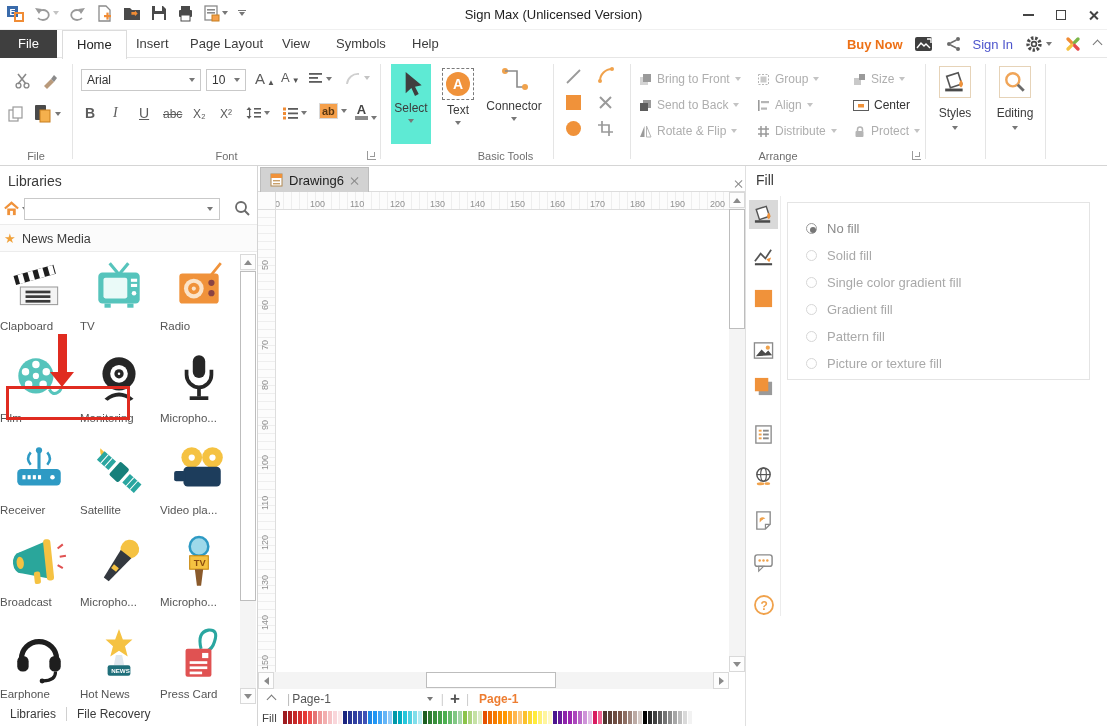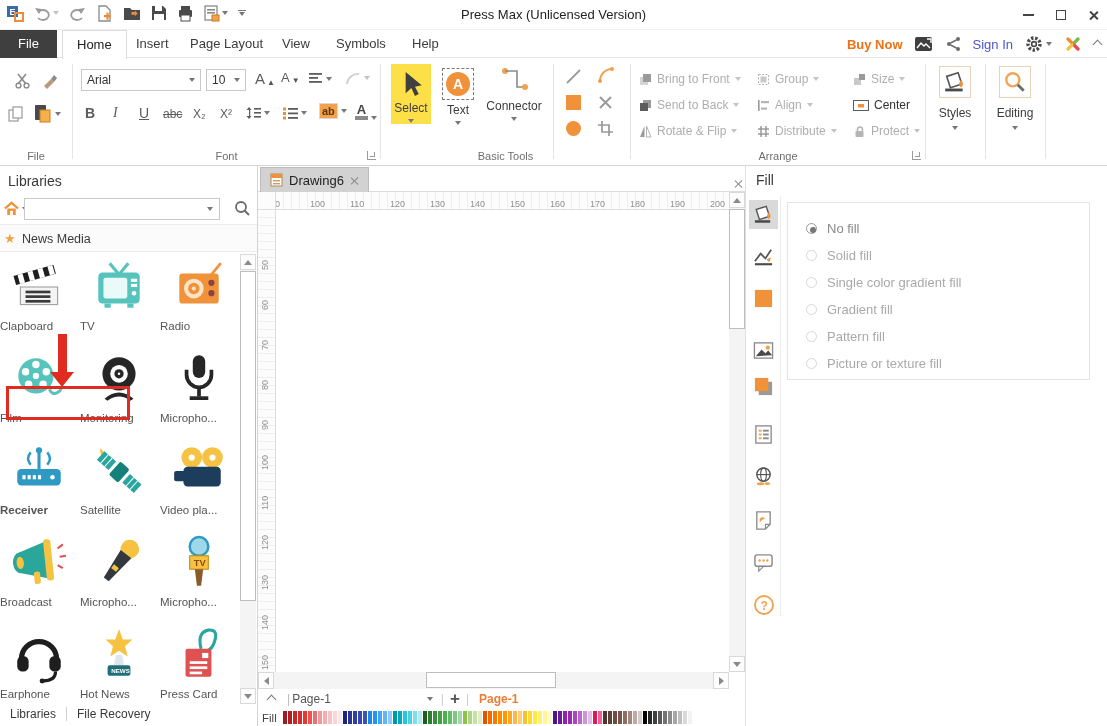--- a/index.html
+++ b/index.html
@@ -180,21 +180,21 @@
           </svg>
         <span class="car"></span>
       </span>
       <span class="qbtn">
         <span style="display:flex;flex-direction:column;align-items:center;gap:1px;">
             <span style="width:8px;height:1.5px;background:#777;"></span>
             <span class="car"></span>
           </span>
       </span>
     </div>
-    <div class="wtitle">Press Max (Unlicensed Version)</div>
+    <div class="wtitle">Sign Max (Unlicensed Version)</div>
     <div class="winctl">
       <span class="win-min"></span>
       <span class="win-max"></span>
       <span class="win-close"></span>
     </div>
   </div>
 
   <div class="menubar">
     <div class="mtab file">File</div>
     <div class="mtab active" style="left:62px;">Home</div>
@@ -345,21 +345,21 @@
             <span style="width:13px;height:3.5px;background:#8a8a8a;"></span>
           </span>
           <span class="car"></span>
       </span>
       <div class="glabel">Font</div>
       <div class="dlg"></div>
     </div>
     <div class="gsep" style="left:380px;"></div>
 
     <div class="rgroup" style="left:381px; width:249px;">
-      <div class="bigbtn abs" style="left:10px;top:6px;width:40px;height:60px;background:#fde047;">
+      <div class="bigbtn abs" style="left:10px;top:6px;width:40px;height:80px;background:#5eead4;">
         <svg width="24" height="28" viewBox="0 0 18 20" style="margin-top:6px;">
             <path d="M5 1 L5 17 L9.3 13 L12 19 L14.8 17.5 L12 12 L17 11 z" fill="#3f3f3f"></path>
           </svg>
         <span class="blabel">Select</span>
         <span class="car" style="margin-top:4px;"></span>
       </div>
       <div class="bigbtn abs" style="left:56px;top:6px;width:42px;height:80px;">
         <span style="border:1.4px dashed #7a7a7a;padding:2px;margin-top:4px;display:inline-block;">
           <svg width="26" height="26" viewBox="0 0 26 26">
               <circle cx="13" cy="13" r="12" fill="#f0923a"></circle>
@@ -629,21 +629,21 @@
         <div class="libitem" style="left:160px;top:96px;">
           <svg width="60" height="58" viewBox="0 0 56 56">
               <rect x="22" y="5" width="12" height="22" rx="6" fill="#262626"></rect>
               <path d="M16 19 v5 a12 12 0 0 0 24 0 v-5" fill="none" stroke="#262626" stroke-width="3.6"></path>
               <line x1="28" y1="37" x2="28" y2="45" stroke="#262626" stroke-width="3.6"></line>
               <line x1="19" y1="46.5" x2="37" y2="46.5" stroke="#262626" stroke-width="3.6"></line>
             </svg>
           <div class="ilabel">Micropho...</div>
         </div>
 
-        <div class="libitem" style="left:0;top:188px;font-weight:bold;">
+        <div class="libitem" style="left:0;top:188px;">
           <svg width="60" height="58" viewBox="0 0 56 56">
               <circle cx="28" cy="8" r="3" fill="#2e9ac4"></circle>
               <line x1="28" y1="10" x2="28" y2="26" stroke="#2e9ac4" stroke-width="3"></line>
               <path d="M20 10 q-5 6 0 12 M36 10 q5 6 0 12" fill="none" stroke="#2e9ac4" stroke-width="2.4"></path>
               <rect x="7" y="26" width="42" height="16" rx="4" fill="#2e9ac4"></rect>
               <rect x="12" y="32" width="3" height="4" fill="#fff"></rect>
               <rect x="17" y="32" width="3" height="4" fill="#fff"></rect>
               <rect x="22" y="32" width="3" height="4" fill="#fff"></rect>
               <rect x="27" y="32" width="3" height="4" fill="#fff"></rect>
               <circle cx="41" cy="34" r="2.2" fill="#fff"></circle>

